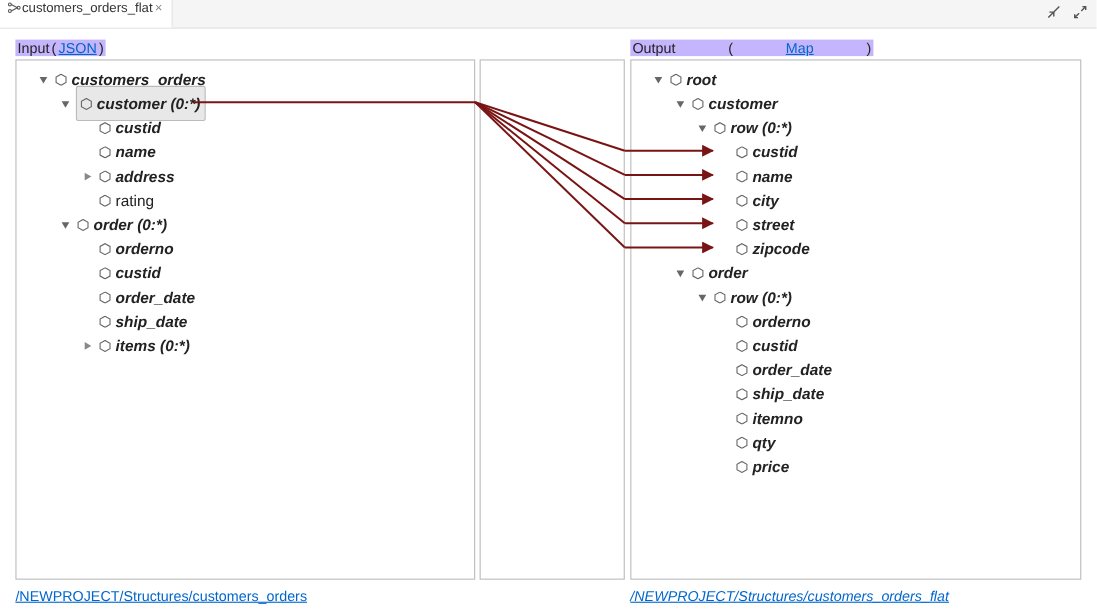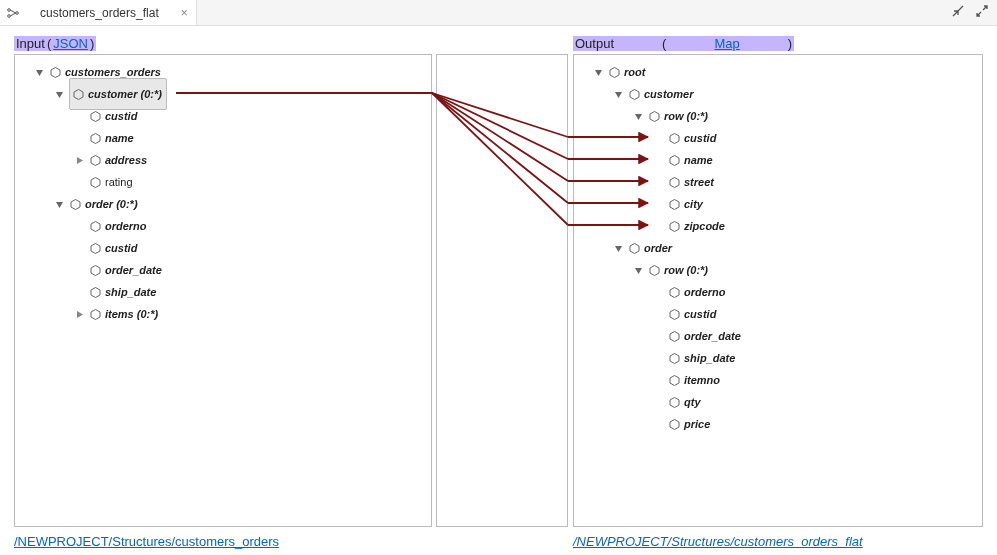--- a/index.html
+++ b/index.html
@@ -15,23 +15,22 @@
   .tabbar {
     height: 26px;
     background: #f5f5f5;
     border-bottom: 1px solid #e0e0e0;
     display: flex;
     align-items: stretch;
     position: relative;
   }
   .tab {
     display: flex;
-    align-items: center;
     padding: 0 6px 0 6px;
-    gap: 20px;
+    gap: 0;
     background: #fff;
     border-right: 1px solid #e0e0e0;
     font-size: 12px;
     color: #333;
     position: relative;
   }
   .tab .tab-icon {
     width: 14px; height: 14px;
     display: inline-flex; align-items: center; justify-content: center;
   }
@@ -87,21 +86,21 @@
     position: absolute;
     bottom: 6px;
     font-size: 13px;
   }
   .footer-link a { color: #0066cc; text-decoration: underline; }
   .footer-link.left  { left: 14px; }
   .footer-link.right { left: 573px; font-style: italic; }
 
   .tree {
     padding: 6px 4px;
-    font-size: 11px;
+    font-size: 14px;
   }
   .node {
     display: flex;
     align-items: center;
     height: 22px;
     gap: 4px;
     white-space: nowrap;
   }
   .node .toggle {
     width: 12px; height: 12px;
@@ -387,30 +386,30 @@
           </span>
         <span class="label">name</span>
       </div>
       <div class="node indent3">
         <span class="toggle"></span>
         <span class="hex">
             <svg width="11" height="11" viewBox="0 0 11 11">
               <polygon points="5.5,0.5 10,3 10,8 5.5,10.5 1,8 1,3" fill="none" stroke="#666" stroke-width="1"></polygon>
             </svg>
           </span>
+        <span class="label">city</span>
+      </div>
+      <div class="node indent3">
+        <span class="toggle"></span>
+        <span class="hex">
+            <svg width="11" height="11" viewBox="0 0 11 11">
+              <polygon points="5.5,0.5 10,3 10,8 5.5,10.5 1,8 1,3" fill="none" stroke="#666" stroke-width="1"></polygon>
+            </svg>
+          </span>
         <span class="label">street</span>
-      </div>
-      <div class="node indent3">
-        <span class="toggle"></span>
-        <span class="hex">
-            <svg width="11" height="11" viewBox="0 0 11 11">
-              <polygon points="5.5,0.5 10,3 10,8 5.5,10.5 1,8 1,3" fill="none" stroke="#666" stroke-width="1"></polygon>
-            </svg>
-          </span>
-        <span class="label">city</span>
       </div>
       <div class="node indent3">
         <span class="toggle"></span>
         <span class="hex">
             <svg width="11" height="11" viewBox="0 0 11 11">
               <polygon points="5.5,0.5 10,3 10,8 5.5,10.5 1,8 1,3" fill="none" stroke="#666" stroke-width="1"></polygon>
             </svg>
           </span>
         <span class="label">zipcode</span>
       </div>

